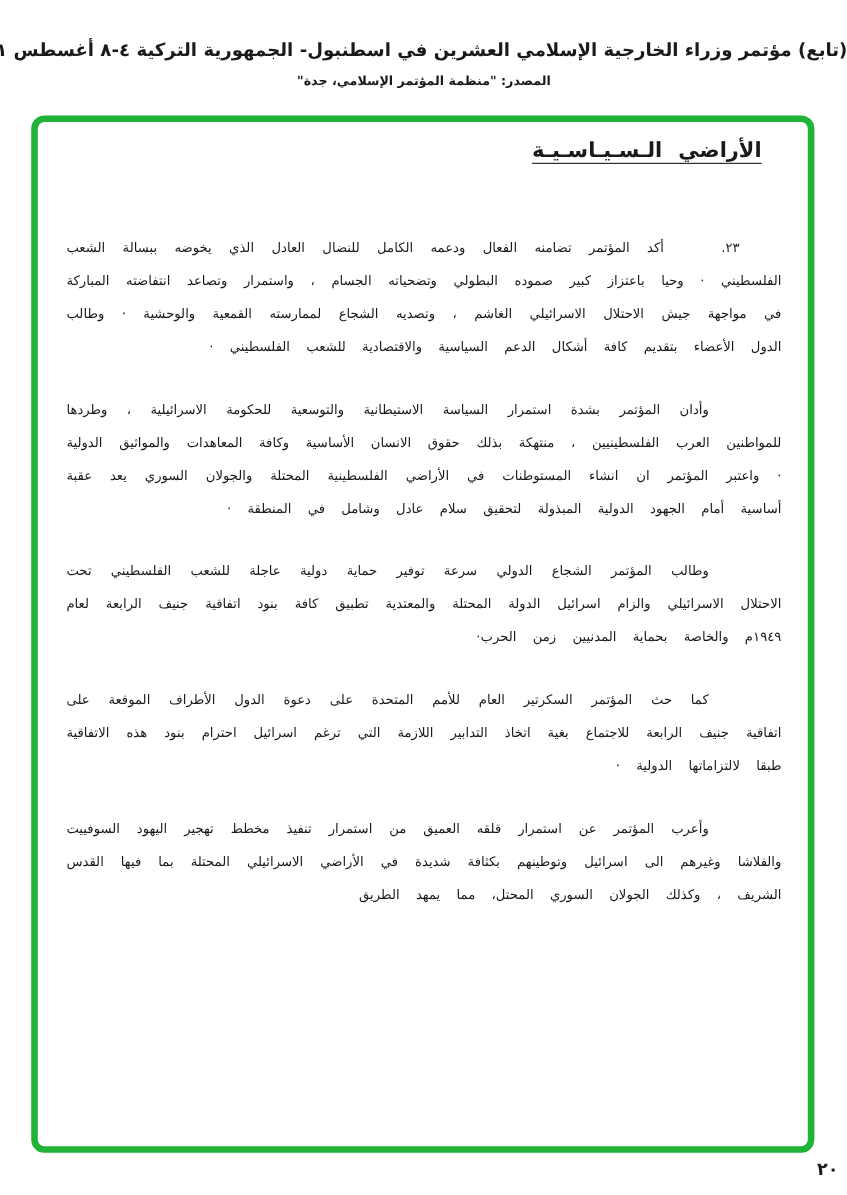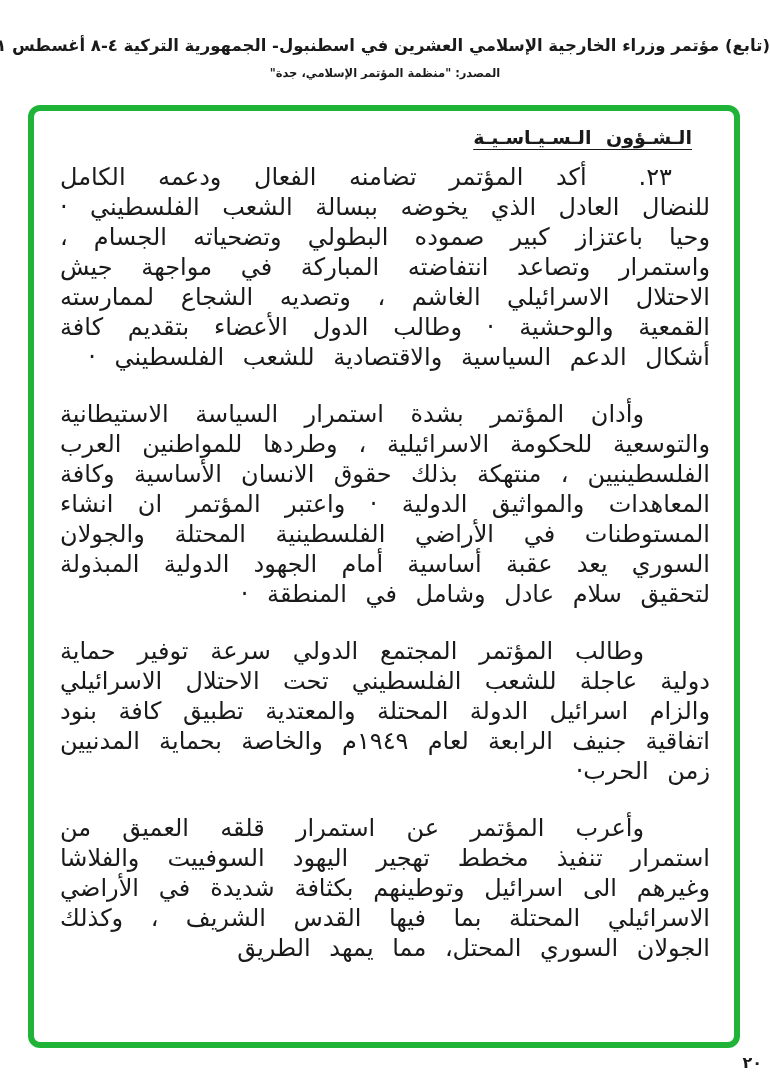--- a/index.html
+++ b/index.html
@@ -56,24 +56,25 @@
   .section-title {
     display: inline-block;
     margin: 2px 18px 14px 0;
     font-size: 19px;
     font-weight: bold;
     text-decoration: underline;
     text-underline-offset: 5px;
     word-spacing: 8px;
   }
   .body-text {
-    font-size: 24px;
+    font-size: 12px;
     line-height: 30px;
     text-align: justify;
     word-spacing: 11px;
+    margin-top: 48px;
   }
   .para {
     margin: 0 0 27px 0;
   }
   .para.first {
     text-indent: 38px;
   }
   .para.indented {
     text-indent: 66px;
   }
@@ -102,29 +103,30 @@
 <body>
 
 <div class="page">
 
   <div class="doc-header">
     <div class="title-line">(تابع) مؤتمر وزراء الخارجية الإسلامي العشرين في اسطنبول- الجمهورية التركية ٤-٨ أغسطس ١٩٩١ البيان الختامي</div>
     <div class="source-line">المصدر: "منظمة المؤتمر الإسلامي، جدة"</div>
   </div>
 
   <div class="frame">
-    <div class="section-title">الـشـؤون الـسـيـاسـيـة</div>
+    <div class="section-title">الأراضي الـسـيـاسـيـة</div>
 
     <div class="body-text">
       <p class="para first"><span class="para-number">٢٣.</span><span class="num-gap"></span><span>أكد المؤتمر تضامنه الفعال ودعمه الكامل للنضال العادل الذي يخوضه ببسالة الشعب الفلسطيني · وحيا باعتزاز كبير صموده البطولي وتضحياته الجسام ، واستمرار وتصاعد انتفاضته المباركة في مواجهة جيش الاحتلال الاسرائيلي الغاشم ، وتصديه الشجاع لممارسته القمعية والوحشية · وطالب الدول الأعضاء بتقديم كافة أشكال الدعم السياسية والاقتصادية للشعب الفلسطيني ·</span></p>
 
       <p class="para indented">وأدان المؤتمر بشدة استمرار السياسة الاستيطانية والتوسعية للحكومة الاسرائيلية ، وطردها للمواطنين العرب الفلسطينيين ، منتهكة بذلك حقوق الانسان الأساسية وكافة المعاهدات والمواثيق الدولية · واعتبر المؤتمر ان انشاء المستوطنات في الأراضي الفلسطينية المحتلة والجولان السوري يعد عقبة أساسية أمام الجهود الدولية المبذولة لتحقيق سلام عادل وشامل في المنطقة ·</p>
 
-      <p class="para indented">وطالب المؤتمر المجتمع الدولي سرعة توفير حماية دولية عاجلة للشعب الفلسطيني تحت الاحتلال الاسرائيلي والزام اسرائيل الدولة المحتلة والمعتدية تطبيق كافة بنود اتفاقية جنيف الرابعة لعام ١٩٤٩م والخاصة بحماية المدنيين زمن الحرب·</p>
+      <p class="para indented">وطالب المؤتمر الشجاع الدولي سرعة توفير حماية دولية عاجلة للشعب الفلسطيني تحت الاحتلال الاسرائيلي والزام اسرائيل الدولة المحتلة والمعتدية تطبيق كافة بنود اتفاقية جنيف الرابعة لعام ١٩٤٩م والخاصة بحماية المدنيين زمن الحرب·</p>
 
+      <p class="para indented">كما حث المؤتمر السكرتير العام للأمم المتحدة على دعوة الدول الأطراف الموقعة على اتفاقية جنيف الرابعة للاجتماع بغية اتخاذ التدابير اللازمة التي ترغم اسرائيل احترام بنود هذه الاتفاقية طبقا لالتزاماتها الدولية ·</p>
 
       <p class="para indented">وأعرب المؤتمر عن استمرار قلقه العميق من استمرار تنفيذ مخطط تهجير اليهود السوفييت والفلاشا وغيرهم الى اسرائيل وتوطينهم بكثافة شديدة في الأراضي الاسرائيلي المحتلة بما فيها القدس الشريف ، وكذلك الجولان السوري المحتل، مما يمهد الطريق</p>
     </div>
   </div>
 
   <div class="page-number">٢٠</div>
 
 </div>
 
 </body></html>

